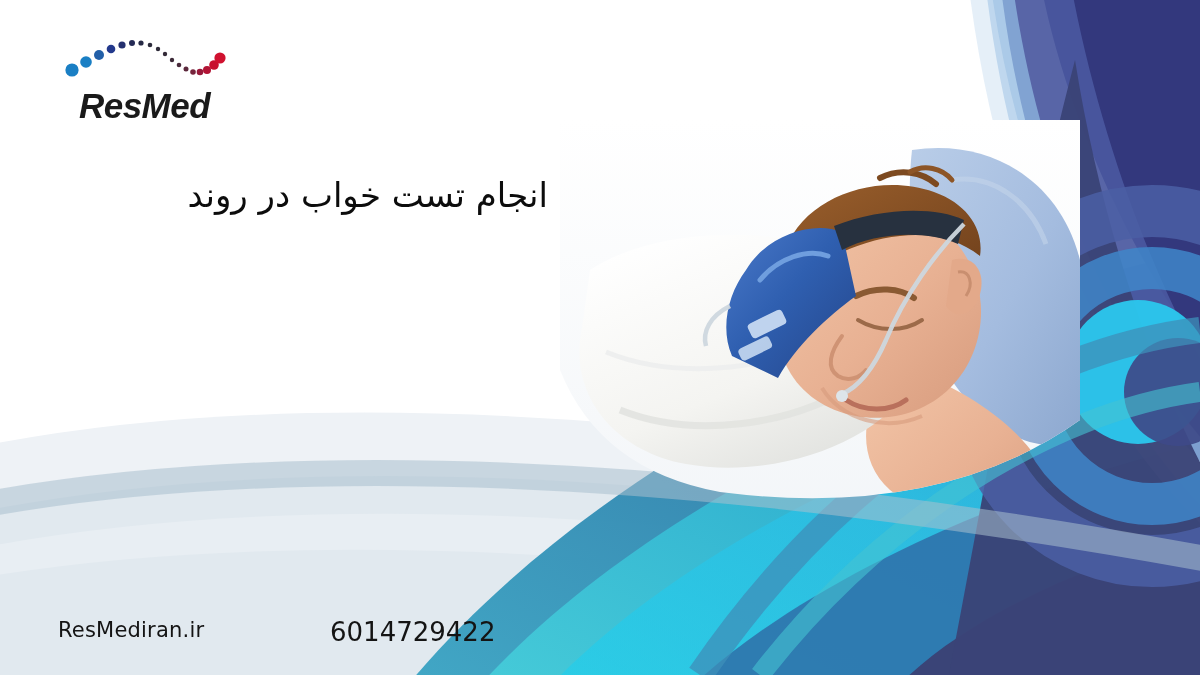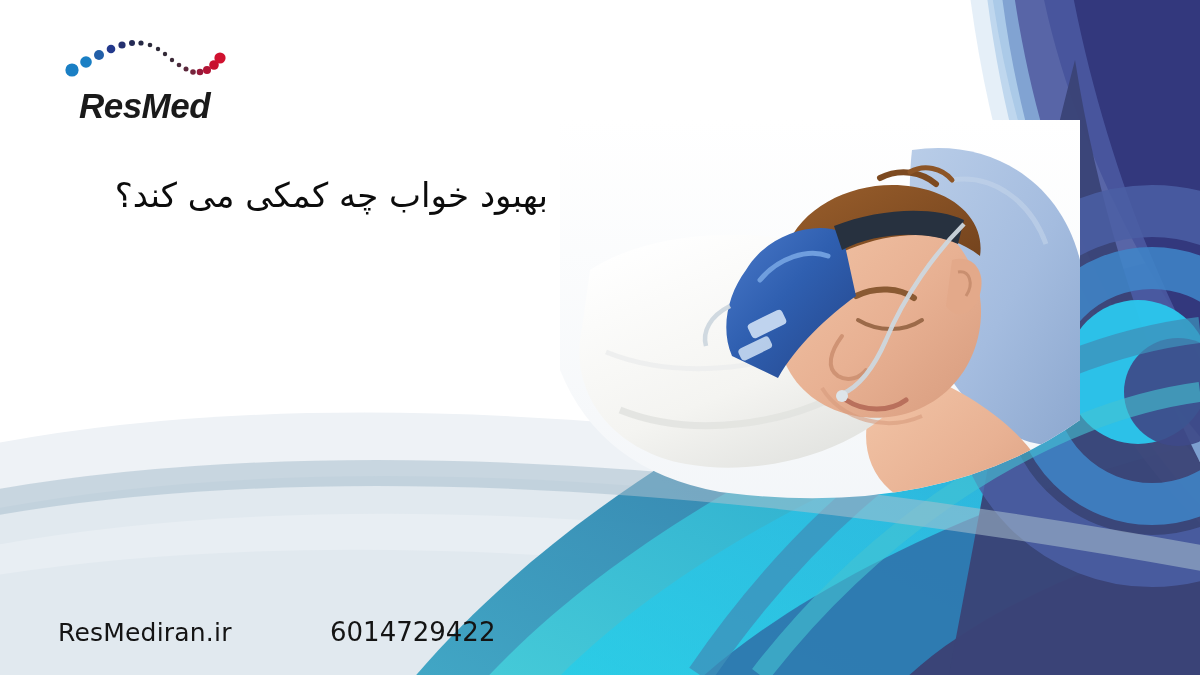--- a/index.html
+++ b/index.html
@@ -76,21 +76,21 @@
   .headline-line.l2 {
     padding-left: 0;
   }
 
   
   .footer-site {
     position: absolute;
     left: 58px;
     top: 618px;
     font-family: "DejaVu Sans", sans-serif;
-    font-size: 25px;
+    font-size: 21px;
     color: #141414;
     letter-spacing: 0.2px;
     white-space: nowrap;
   }
   .footer-phone {
     position: absolute;
     left: 330px;
     top: 617px;
     font-family: "DejaVu Sans", sans-serif;
     font-size: 26px;
@@ -309,19 +309,19 @@
 
       <circle cx="138" cy="54" r="3.3" fill="#97193a"></circle>
       <circle cx="145" cy="52" r="4.0" fill="#b21435"></circle>
       <circle cx="152" cy="47" r="4.8" fill="#c8102e"></circle>
       <circle cx="158" cy="40" r="5.6" fill="#d0112f"></circle>
     </svg>
     <div class="logo-wordmark">ResMed</div>
   </div>
 
   <div class="headline">
-    <span class="headline-line l2">بهبود خواب چه کمکی می کند؟</span>
+    <span class="headline-line l1">انجام تست خواب در روند</span>
   </div>
 
   <div class="footer-site">ResMediran.ir</div>
   <div class="footer-phone">6014729422</div>
 
 </div>
 
 </body></html>

